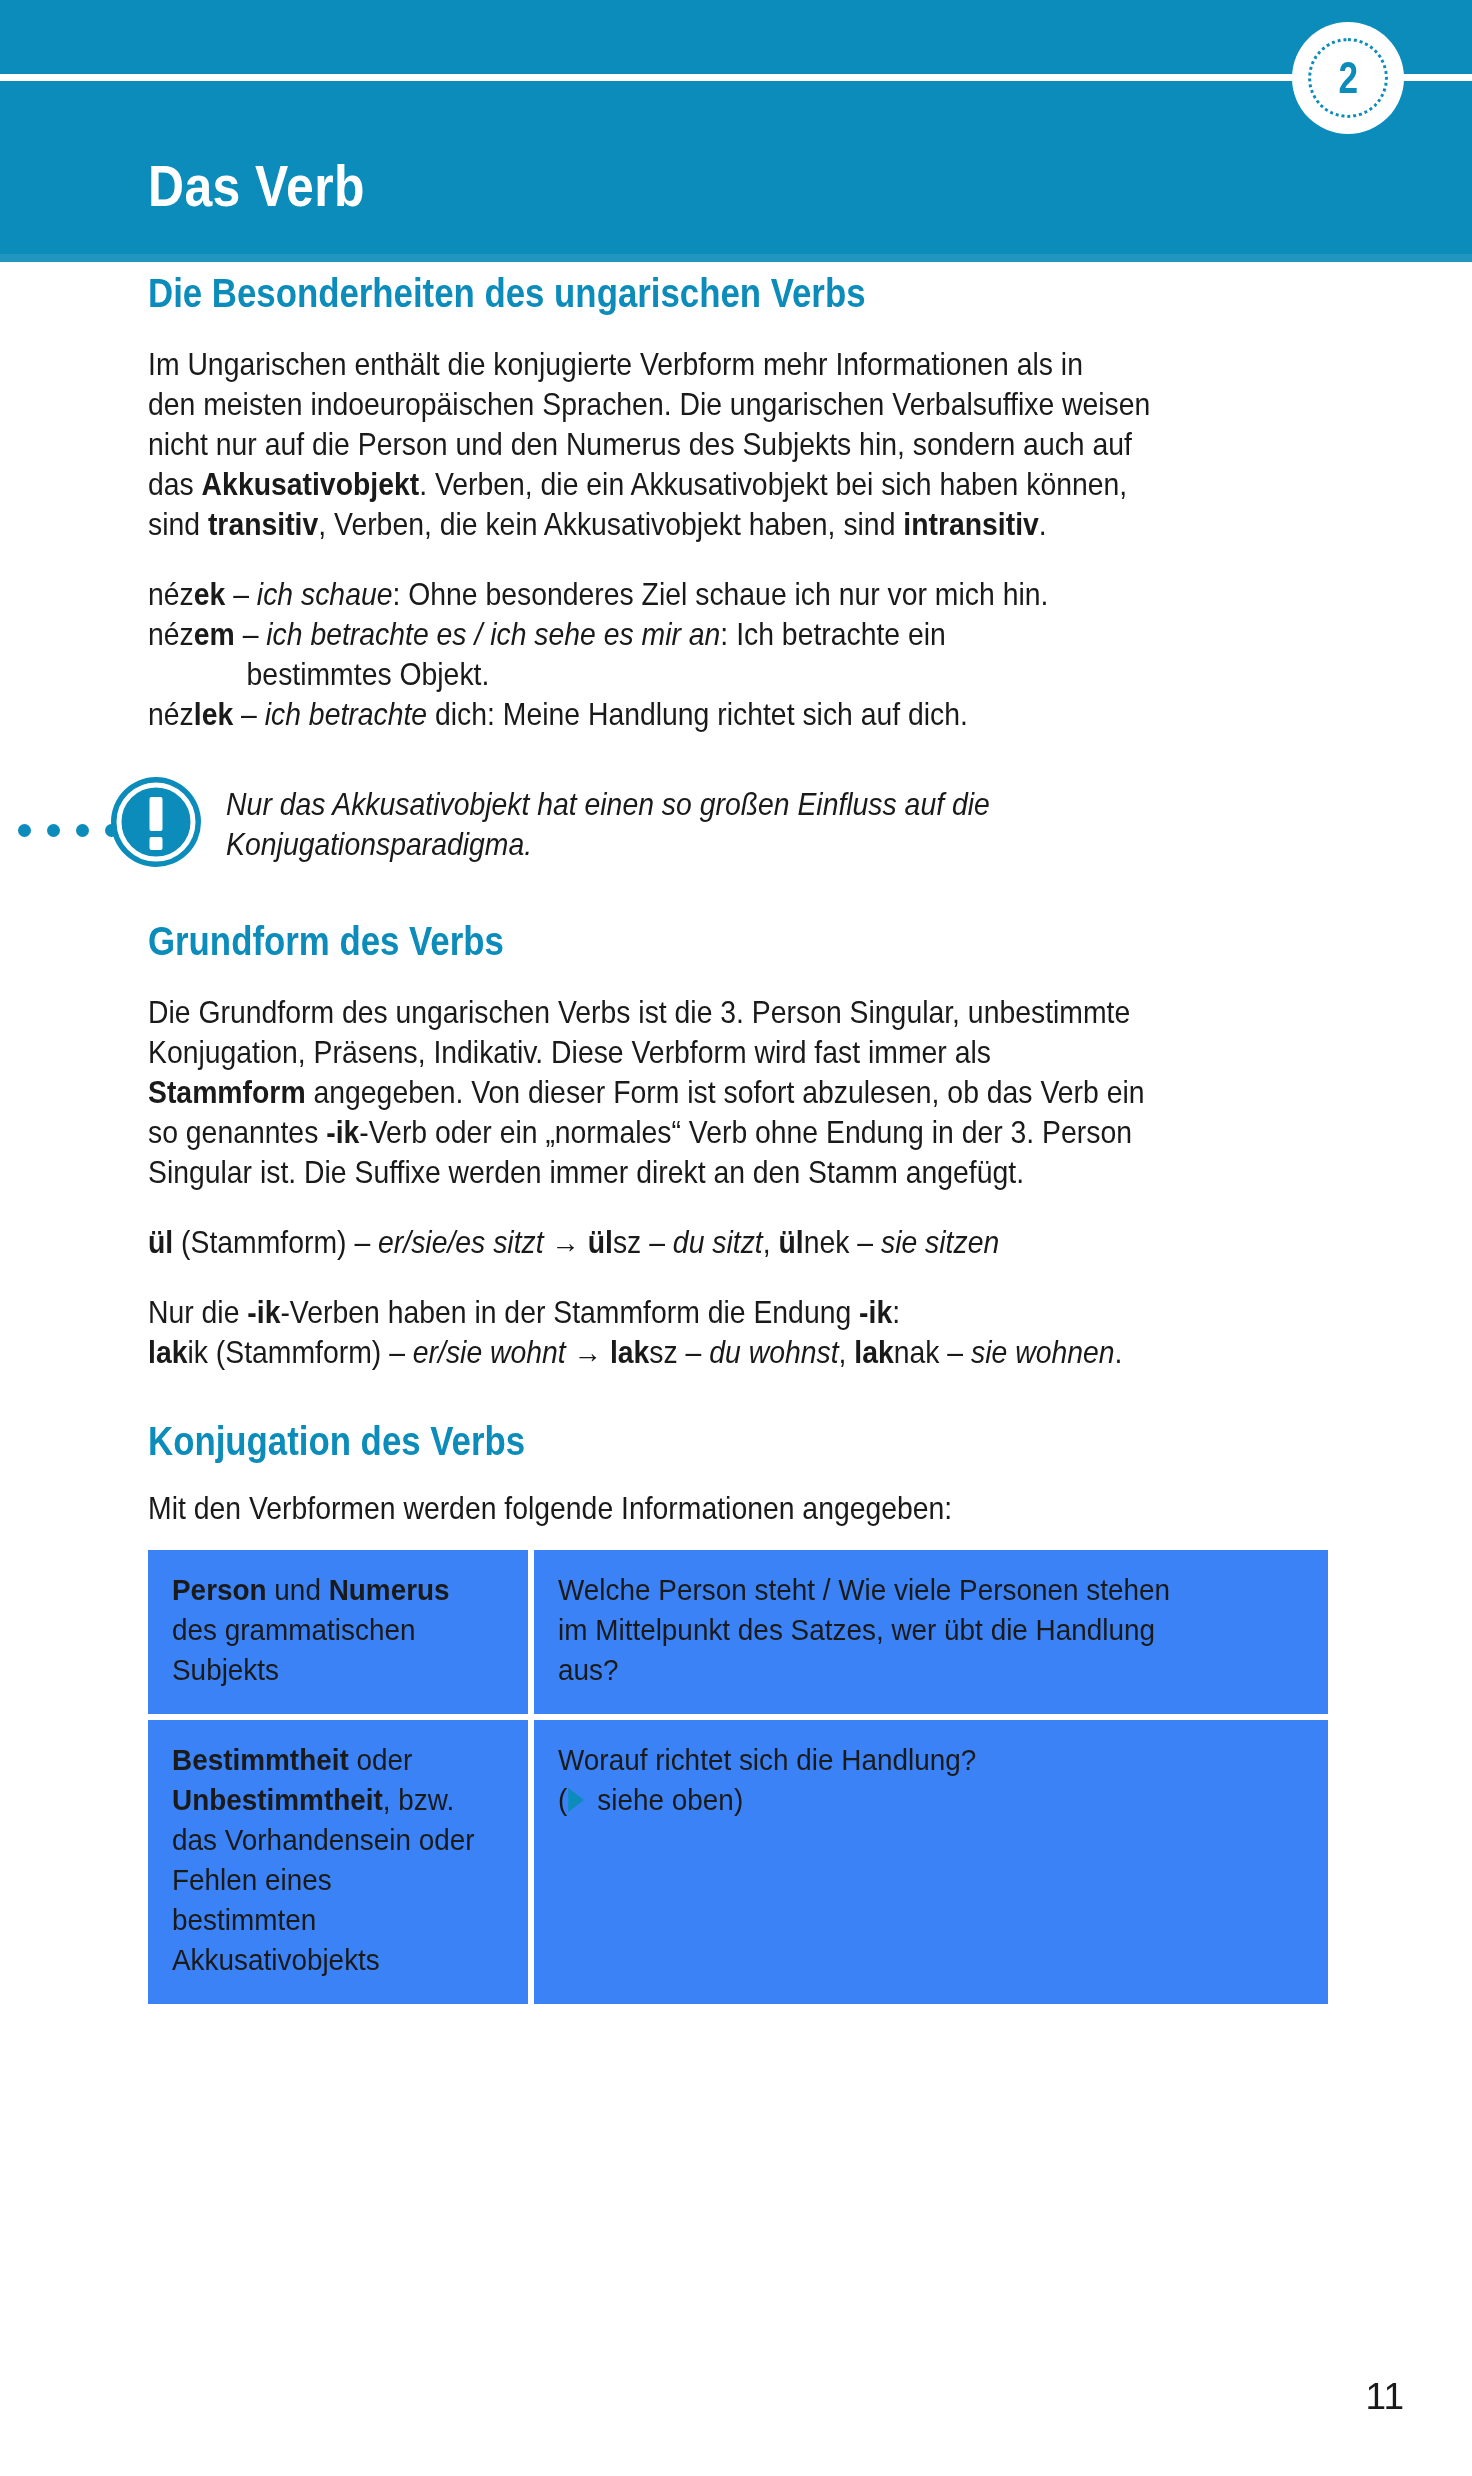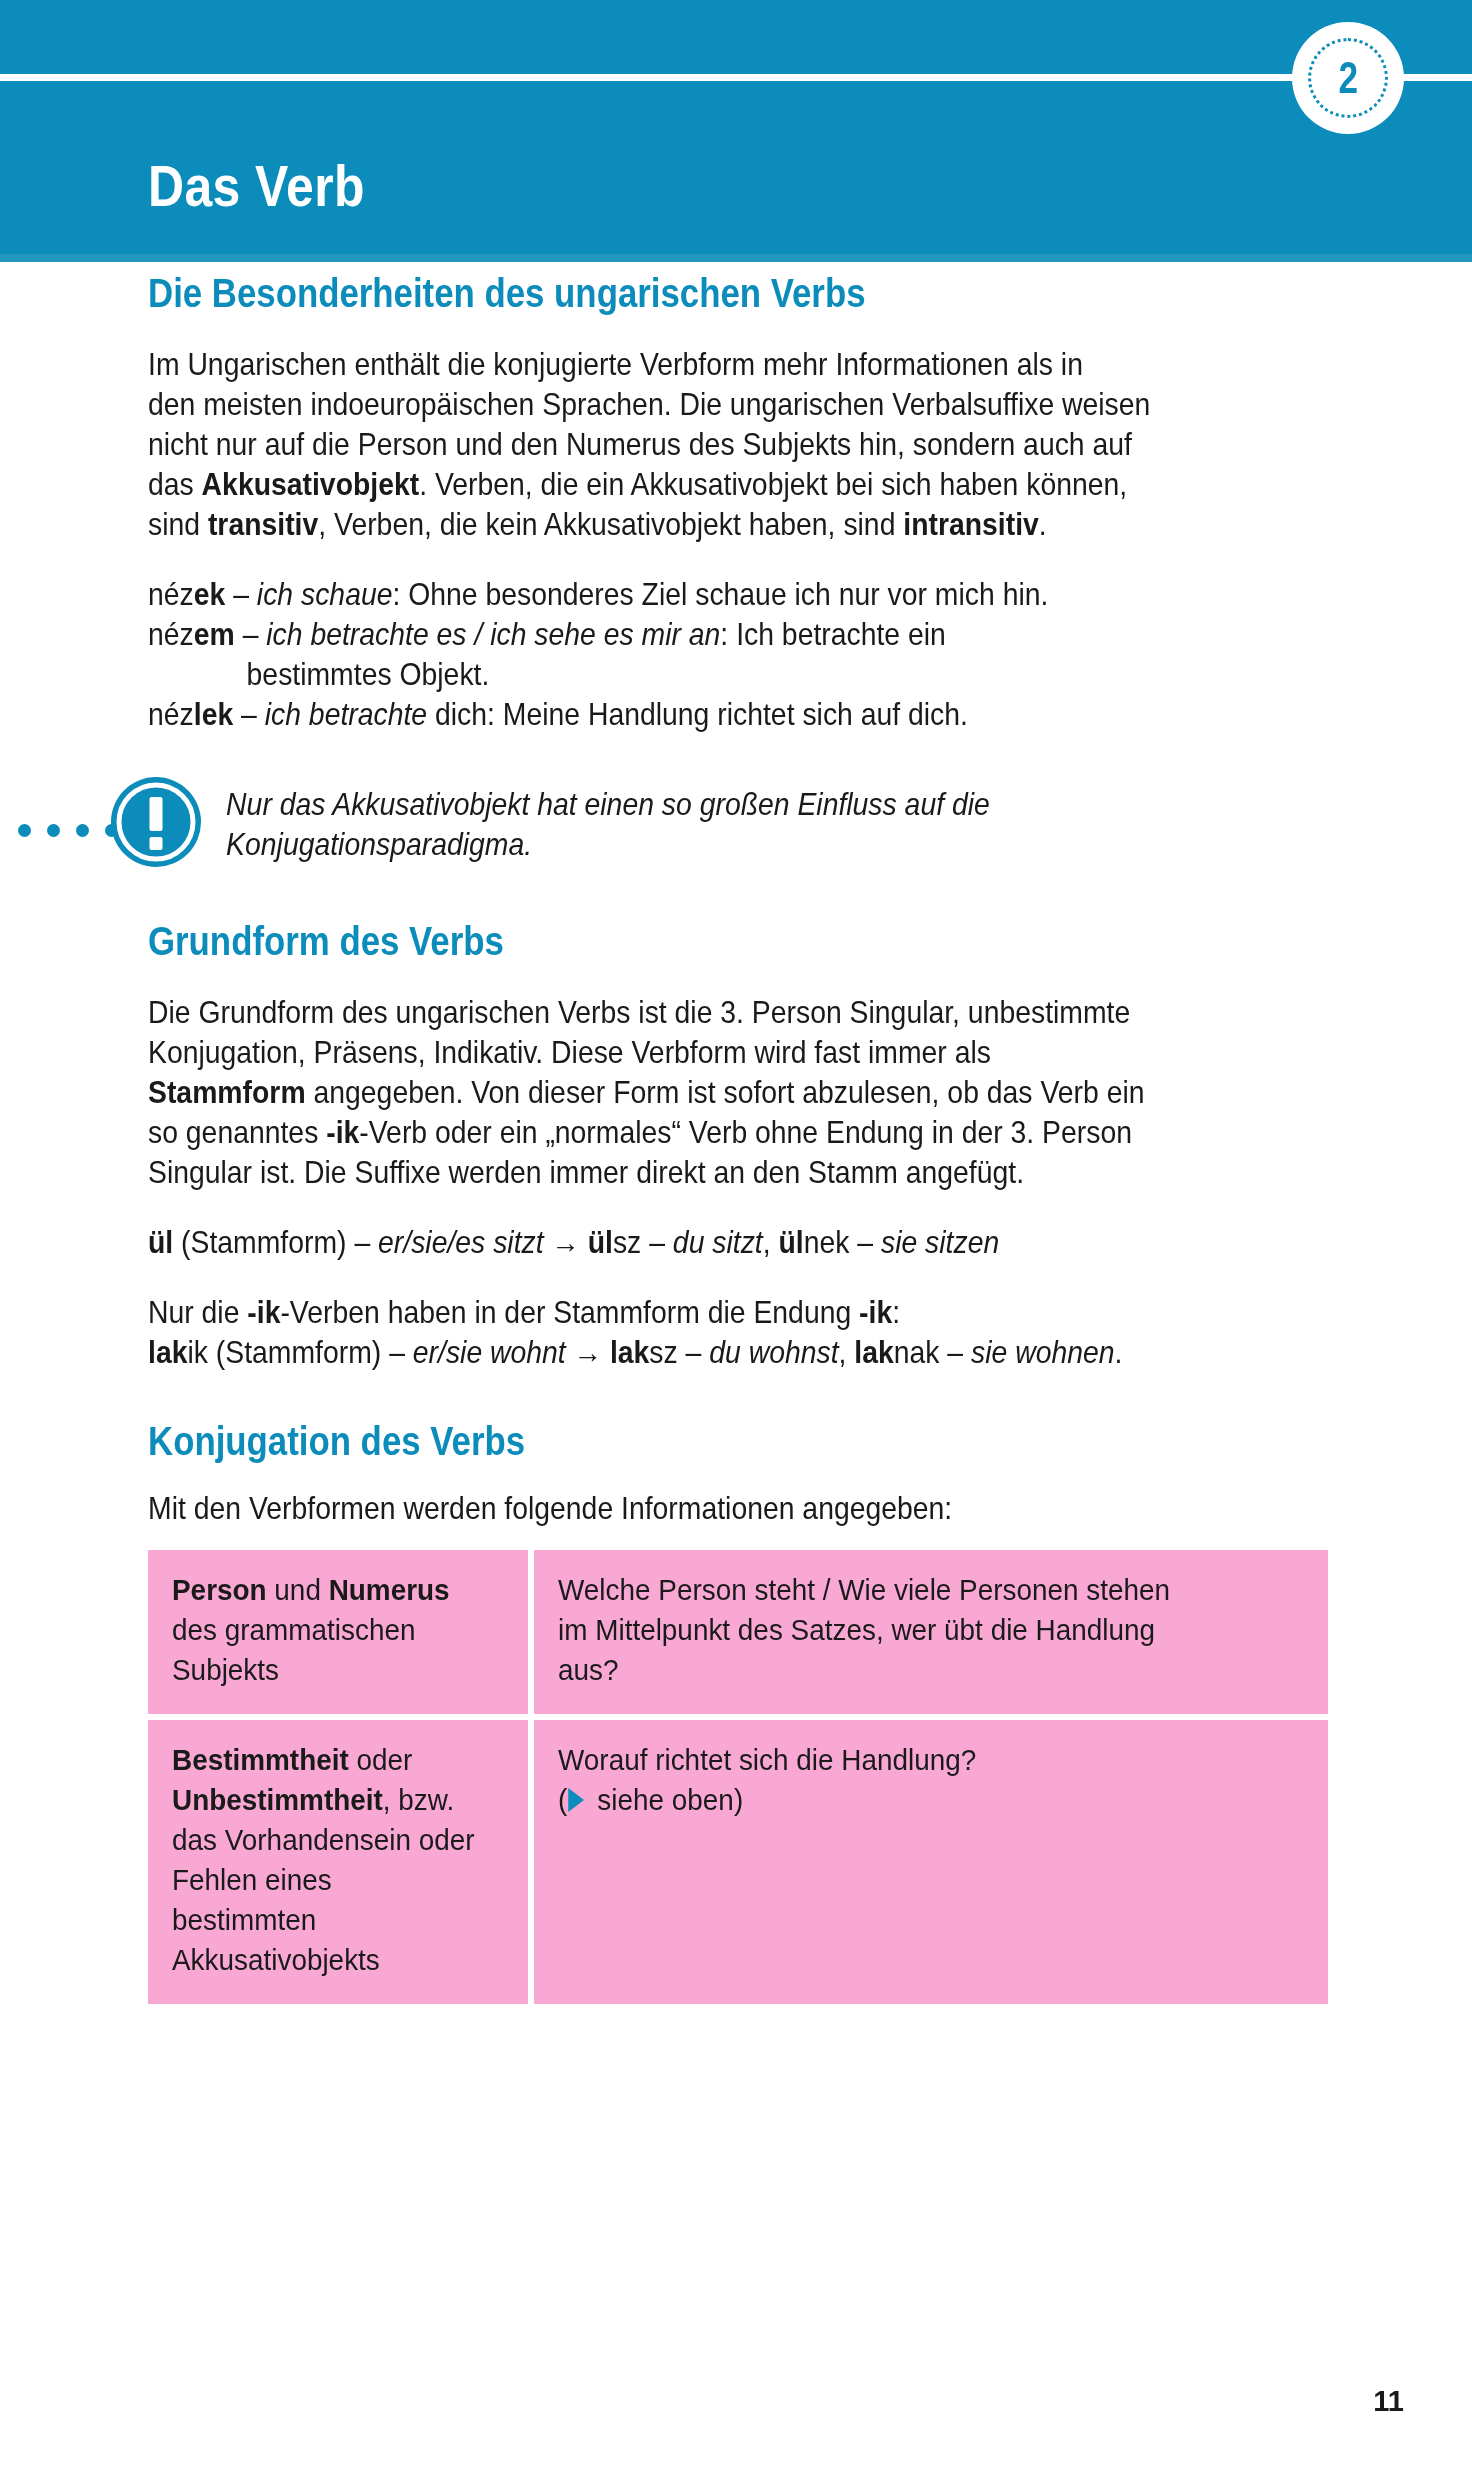--- a/index.html
+++ b/index.html
@@ -167,21 +167,21 @@
   .block-gap-lg { height: 48px; }
 
   
   .info-table {
     margin-top: 22px;
     width: 1180px;
     border-collapse: separate;
     border-spacing: 0;
   }
   .info-table td {
-    background: #f9a8d4;
+    background: #3b82f6;
     vertical-align: top;
     padding: 20px 24px 24px 24px;
     border-bottom: 6px solid #ffffff;
     font-family: "Liberation Sans Narrow", "Liberation Sans", sans-serif;
     font-size: 30px;
     line-height: 40px;
     color: #1a1a1a;
   }
   .info-table tr:last-child td { border-bottom: none; }
   .info-table td.col-left {
@@ -202,22 +202,22 @@
     vertical-align: -2px;
     margin: 0 6px 0 1px;
   }
 
   
   .page-number {
     position: absolute;
     right: 68px;
     bottom: 58px;
     font-family: "Liberation Sans Narrow", "Liberation Sans", sans-serif;
-    font-weight: bold;
-    font-size: 29px;
+    font-weight: normal;
+    font-size: 37px;
     color: #1a1a1a;
   }
 </style>
 </head>
 <body>
 
 <div class="page">
 
   <div class="header-band">
     <div class="header-rule"></div>

